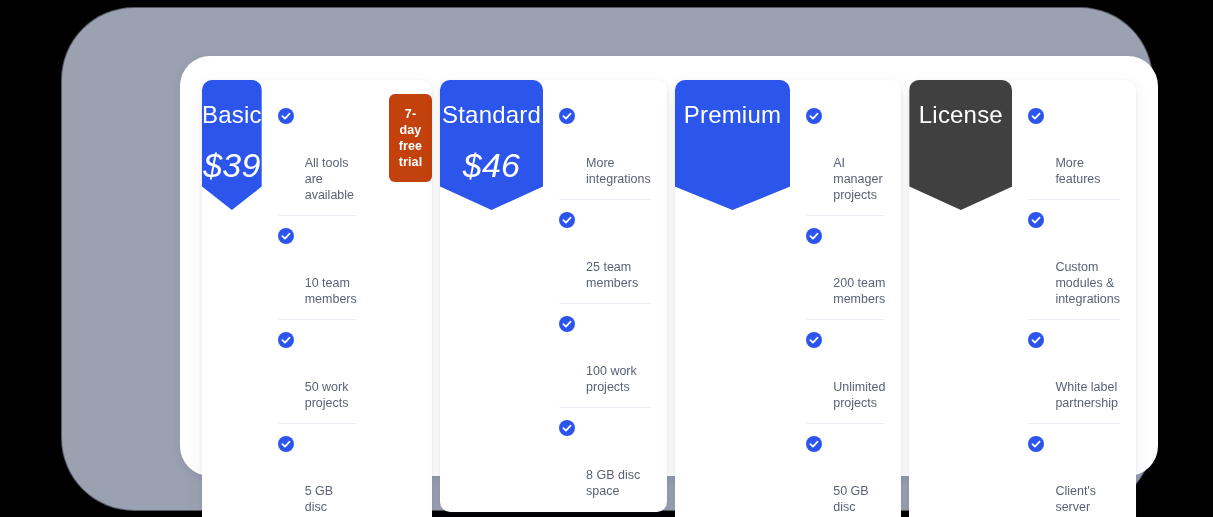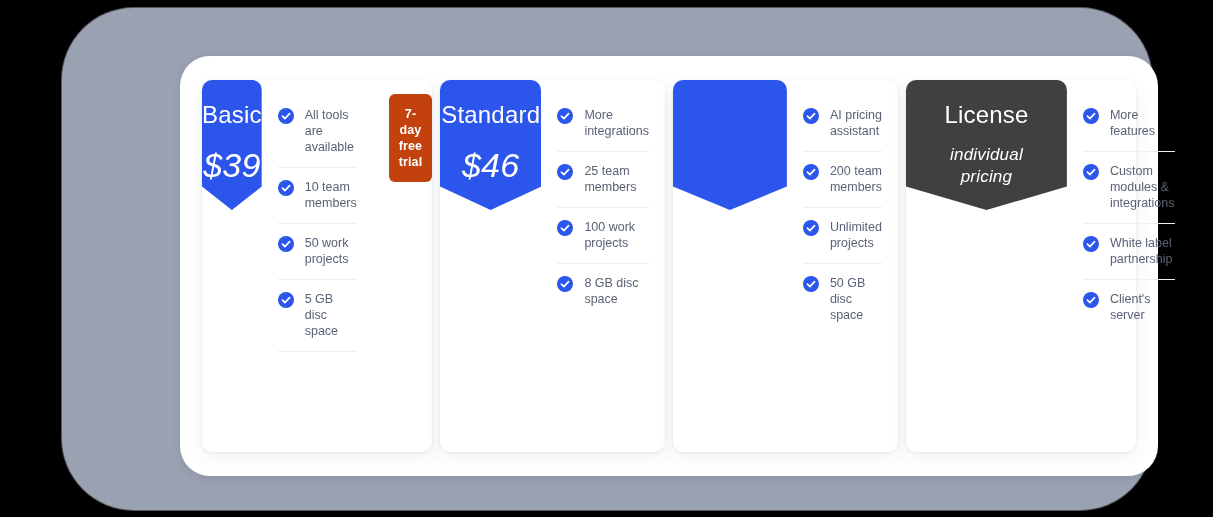--- a/index.html
+++ b/index.html
@@ -135,20 +135,21 @@
     height: 16px;
     margin-top: 1px;
     display: block;
   }
 
   .feature-text {
     font-size: 12.5px;
     line-height: 16px;
     color: #5A6275;
     padding-top: 0px;
+    margin-top: 48px;
   }
 
   
   .plan-cta-wrap {
     padding: 14px 16px 18px 16px;
   }
 
   .plan-cta {
     display: block;
     width: 100%;
@@ -244,28 +245,29 @@
               <span class="check-icon"><svg viewBox="0 0 16 16" width="16" height="16" aria-hidden="true">
                   <circle cx="8" cy="8" r="8" fill="#2B55EB"></circle>
                   <path d="M4.4 8.2 L6.9 10.6 L11.6 5.6" fill="none" stroke="#FFFFFF" stroke-width="1.7" stroke-linecap="round" stroke-linejoin="round"></path>
                 </svg></span>
               <span class="feature-text">8 GB disc space</span>
             </li>
           </ul>
         </div>
         <div class="plan-card">
           <div class="plan-header">
+            <div class="plan-name">Premium</div>
           </div>
           <ul class="plan-features">
             <li class="feature-item">
               <span class="check-icon"><svg viewBox="0 0 16 16" width="16" height="16" aria-hidden="true">
                   <circle cx="8" cy="8" r="8" fill="#2B55EB"></circle>
                   <path d="M4.4 8.2 L6.9 10.6 L11.6 5.6" fill="none" stroke="#FFFFFF" stroke-width="1.7" stroke-linecap="round" stroke-linejoin="round"></path>
                 </svg></span>
-              <span class="feature-text">AI pricing assistant</span>
+              <span class="feature-text">AI manager projects</span>
             </li>
             <li class="feature-item">
               <span class="check-icon"><svg viewBox="0 0 16 16" width="16" height="16" aria-hidden="true">
                   <circle cx="8" cy="8" r="8" fill="#2B55EB"></circle>
                   <path d="M4.4 8.2 L6.9 10.6 L11.6 5.6" fill="none" stroke="#FFFFFF" stroke-width="1.7" stroke-linecap="round" stroke-linejoin="round"></path>
                 </svg></span>
               <span class="feature-text">200 team members</span>
             </li>
             <li class="feature-item">
               <span class="check-icon"><svg viewBox="0 0 16 16" width="16" height="16" aria-hidden="true">
@@ -279,21 +281,20 @@
                   <circle cx="8" cy="8" r="8" fill="#2B55EB"></circle>
                   <path d="M4.4 8.2 L6.9 10.6 L11.6 5.6" fill="none" stroke="#FFFFFF" stroke-width="1.7" stroke-linecap="round" stroke-linejoin="round"></path>
                 </svg></span>
               <span class="feature-text">50 GB disc space</span>
             </li>
           </ul>
         </div>
         <div class="plan-card">
           <div class="plan-header accent-dark">
             <div class="plan-name">License</div>
-            <div class="plan-price price-small">individual pricing</div>
           </div>
           <ul class="plan-features">
             <li class="feature-item">
               <span class="check-icon"><svg viewBox="0 0 16 16" width="16" height="16" aria-hidden="true">
                   <circle cx="8" cy="8" r="8" fill="#2B55EB"></circle>
                   <path d="M4.4 8.2 L6.9 10.6 L11.6 5.6" fill="none" stroke="#FFFFFF" stroke-width="1.7" stroke-linecap="round" stroke-linejoin="round"></path>
                 </svg></span>
               <span class="feature-text">More features</span>
             </li>
             <li class="feature-item">

